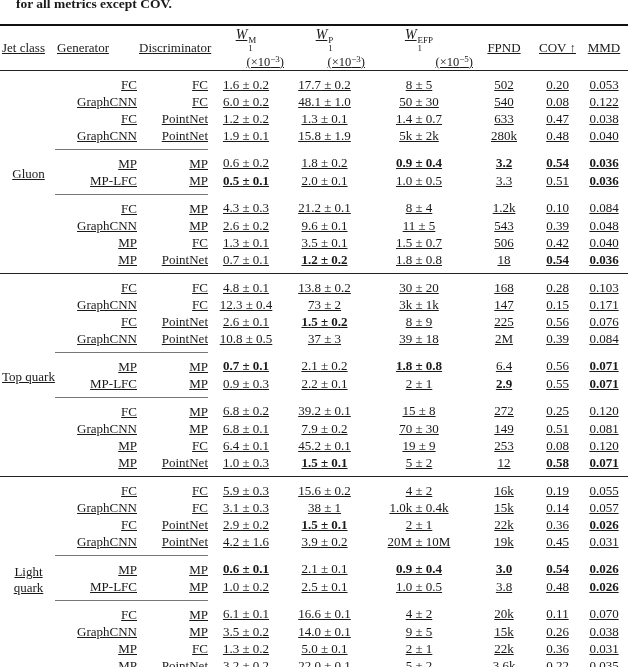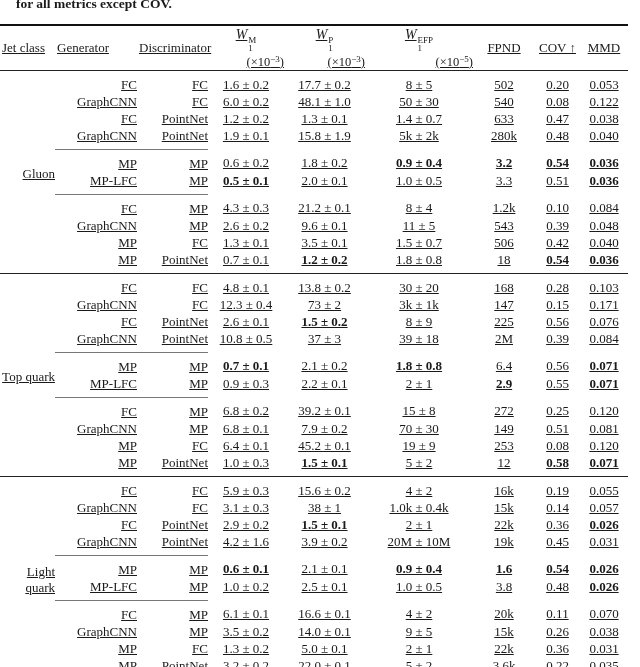--- a/index.html
+++ b/index.html
@@ -60,21 +60,21 @@
     font-style: normal;
     font-size: 9px;
     line-height: 8px;
     vertical-align: -4px;
     margin-left: 1px;
   }
   .h-scale { font-size: 12.5px; line-height: 15px; font-style: normal; text-align: right; }
   .h-scale .exp { font-size: 9px; vertical-align: 3.5px; letter-spacing: 0; }
   tbody td { height: 17px; line-height: 17px; white-space: nowrap; }
   td.c-jet {
-    text-align: right;
+    text-align: center;
     vertical-align: middle;
     padding-left: 2px;
     white-space: normal;
     line-height: 16px;
   }
   td.c-gen, td.c-disc { text-align: right; padding-left: 2px; }
   td.c-val { text-align: center; }
   td.bold { font-weight: bold; }
   tr.pad-top td { padding-top: 5px; }
   tr.pad-bot td { padding-bottom: 5px; }
@@ -375,21 +375,21 @@
           <td class="c-val">19k</td>
           <td class="c-val">0.45</td>
           <td class="c-val">0.031</td>
         </tr>
         <tr class="cmid-top pad-top">
           <td class="c-gen">MP</td>
           <td class="c-disc">MP</td>
           <td class="c-val bold">0.6 ± 0.1</td>
           <td class="c-val">2.1 ± 0.1</td>
           <td class="c-val bold">0.9 ± 0.4</td>
-          <td class="c-val bold">1.6</td>
+          <td class="c-val bold">3.0</td>
           <td class="c-val bold">0.54</td>
           <td class="c-val bold">0.026</td>
         </tr>
         <tr class="cmid-bot pad-bot">
           <td class="c-gen">MP-LFC</td>
           <td class="c-disc">MP</td>
           <td class="c-val">1.0 ± 0.2</td>
           <td class="c-val">2.5 ± 0.1</td>
           <td class="c-val">1.0 ± 0.5</td>
           <td class="c-val">3.8</td>

